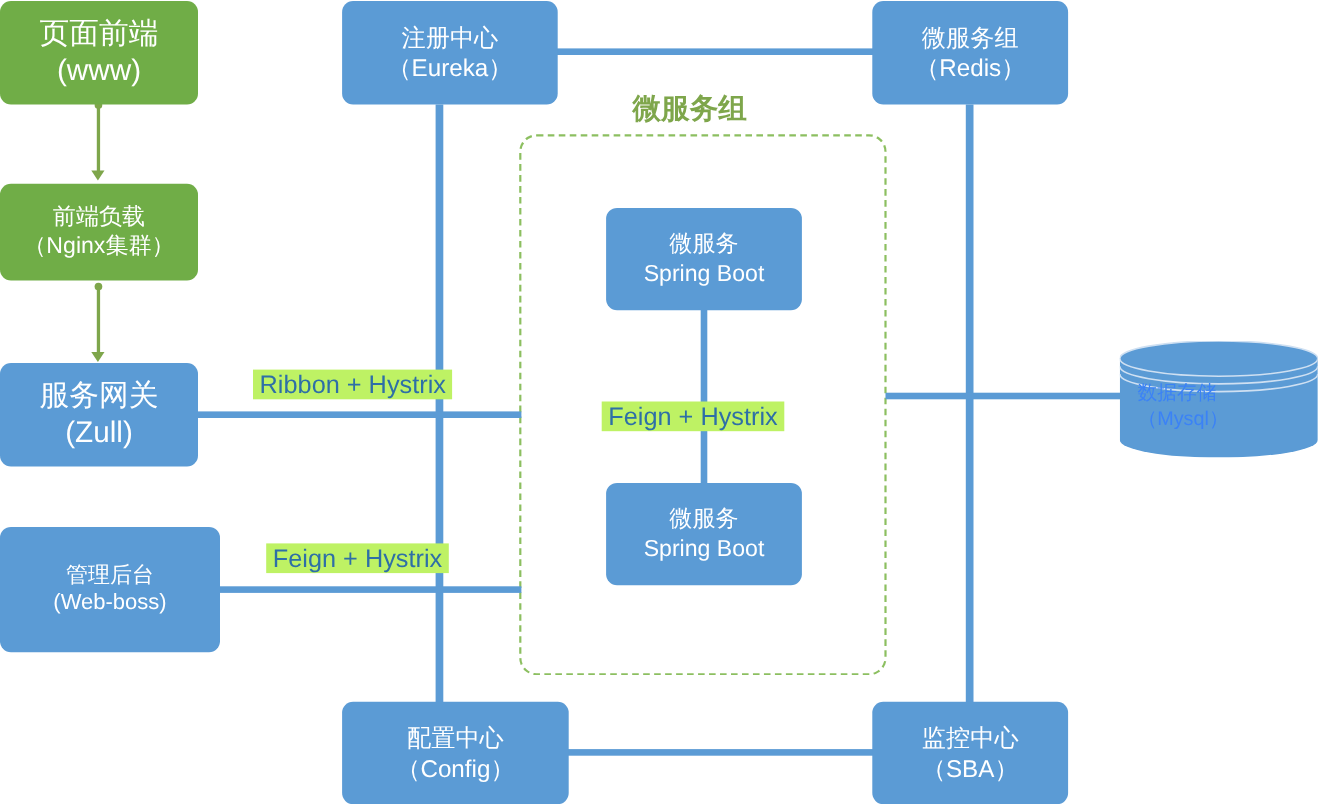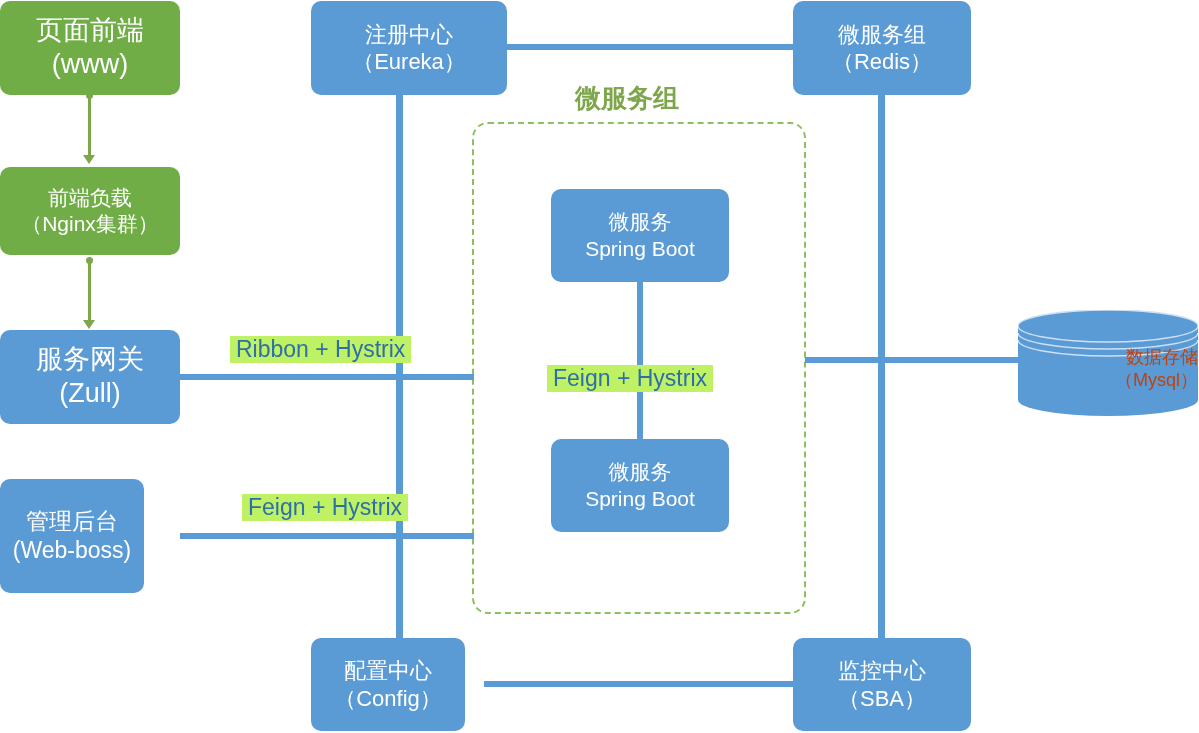--- a/index.html
+++ b/index.html
@@ -97,22 +97,22 @@
   
   .db {
     position: absolute;
     z-index: 3;
   }
   .db svg { display: block; }
   .db-label {
     position: absolute;
     left: 16px;
     right: 0;
-    text-align: right;
-    color: #c2410c;
+    text-align: left;
+    color: #3b82f6;
     line-height: 1.25;
     z-index: 4;
     pointer-events: none;
   }
 </style>
 </head>
 <body>
 
 <div id="canvas">
 
@@ -151,21 +151,21 @@
   <div class="node box-green" style="left:0px; top:167px; width:180px; height:88px; font-size:21px;">
     <span class="l1">前端负载</span>
     <span class="l2">（Nginx集群）</span>
   </div>
 
   <div class="node box-blue" style="left:0px; top:330px; width:180px; height:94px; font-size:27px;">
     <span class="l1">服务网关</span>
     <span class="l2">(Zull)</span>
   </div>
 
-  <div class="node box-blue" style="left:0px; top:479px; width:144px; height:114px; font-size:23px;">
+  <div class="node box-blue" style="left:0px; top:479px; width:200px; height:114px; font-size:20px;">
     <span class="l1">管理后台</span>
     <span class="l2">(Web-boss)</span>
   </div>
 
   <div class="node box-blue" style="left:311px; top:1px; width:196px; height:94px; font-size:22px;">
     <span class="l1">注册中心</span>
     <span class="l2">（Eureka）</span>
   </div>
 
   <div class="node box-blue" style="left:793px; top:1px; width:178px; height:94px; font-size:22px;">
@@ -176,21 +176,21 @@
   <div class="node box-blue" style="left:551px; top:189px; width:178px; height:93px; font-size:21px;">
     <span class="l1">微服务</span>
     <span class="l2">Spring Boot</span>
   </div>
 
   <div class="node box-blue" style="left:551px; top:439px; width:178px; height:93px; font-size:21px;">
     <span class="l1">微服务</span>
     <span class="l2">Spring Boot</span>
   </div>
 
-  <div class="node box-blue" style="left:311px; top:638px; width:154px; height:93px; font-size:22px;">
+  <div class="node box-blue" style="left:311px; top:638px; width:206px; height:93px; font-size:22px;">
     <span class="l1">配置中心</span>
     <span class="l2">（Config）</span>
   </div>
 
   <div class="node box-blue" style="left:793px; top:638px; width:178px; height:93px; font-size:22px;">
     <span class="l1">监控中心</span>
     <span class="l2">（SBA）</span>
   </div>
 
   <div class="db" style="left:1018px; top:310px;">

